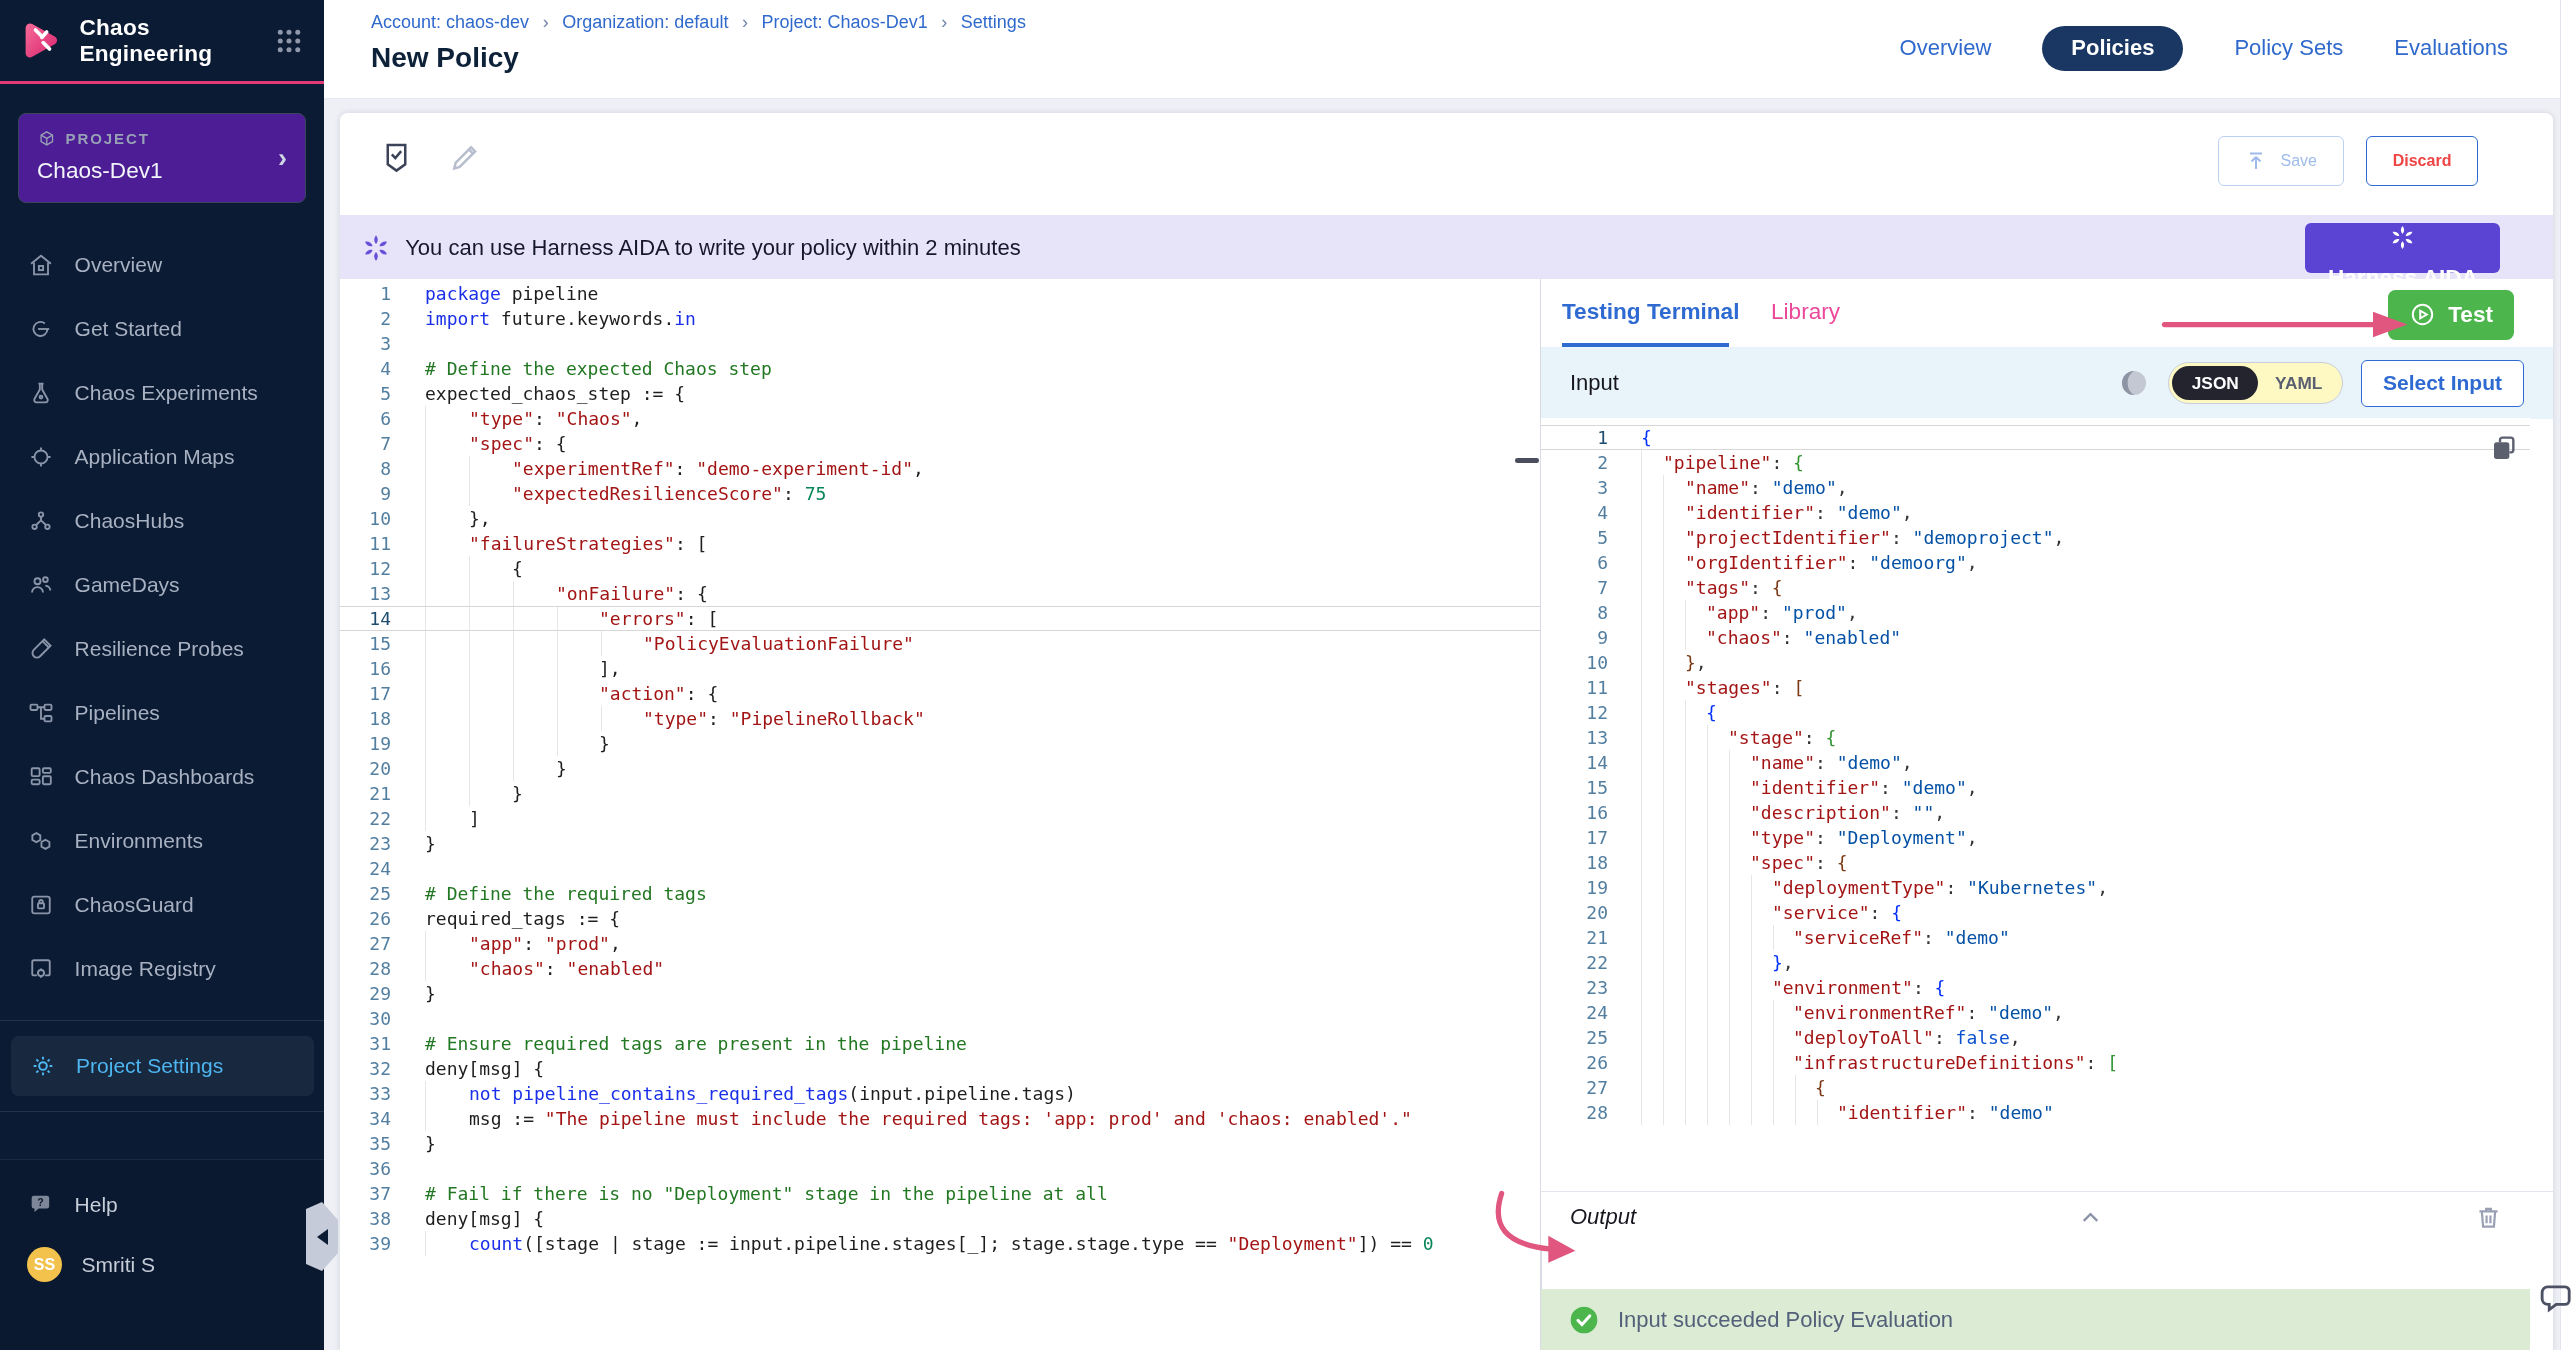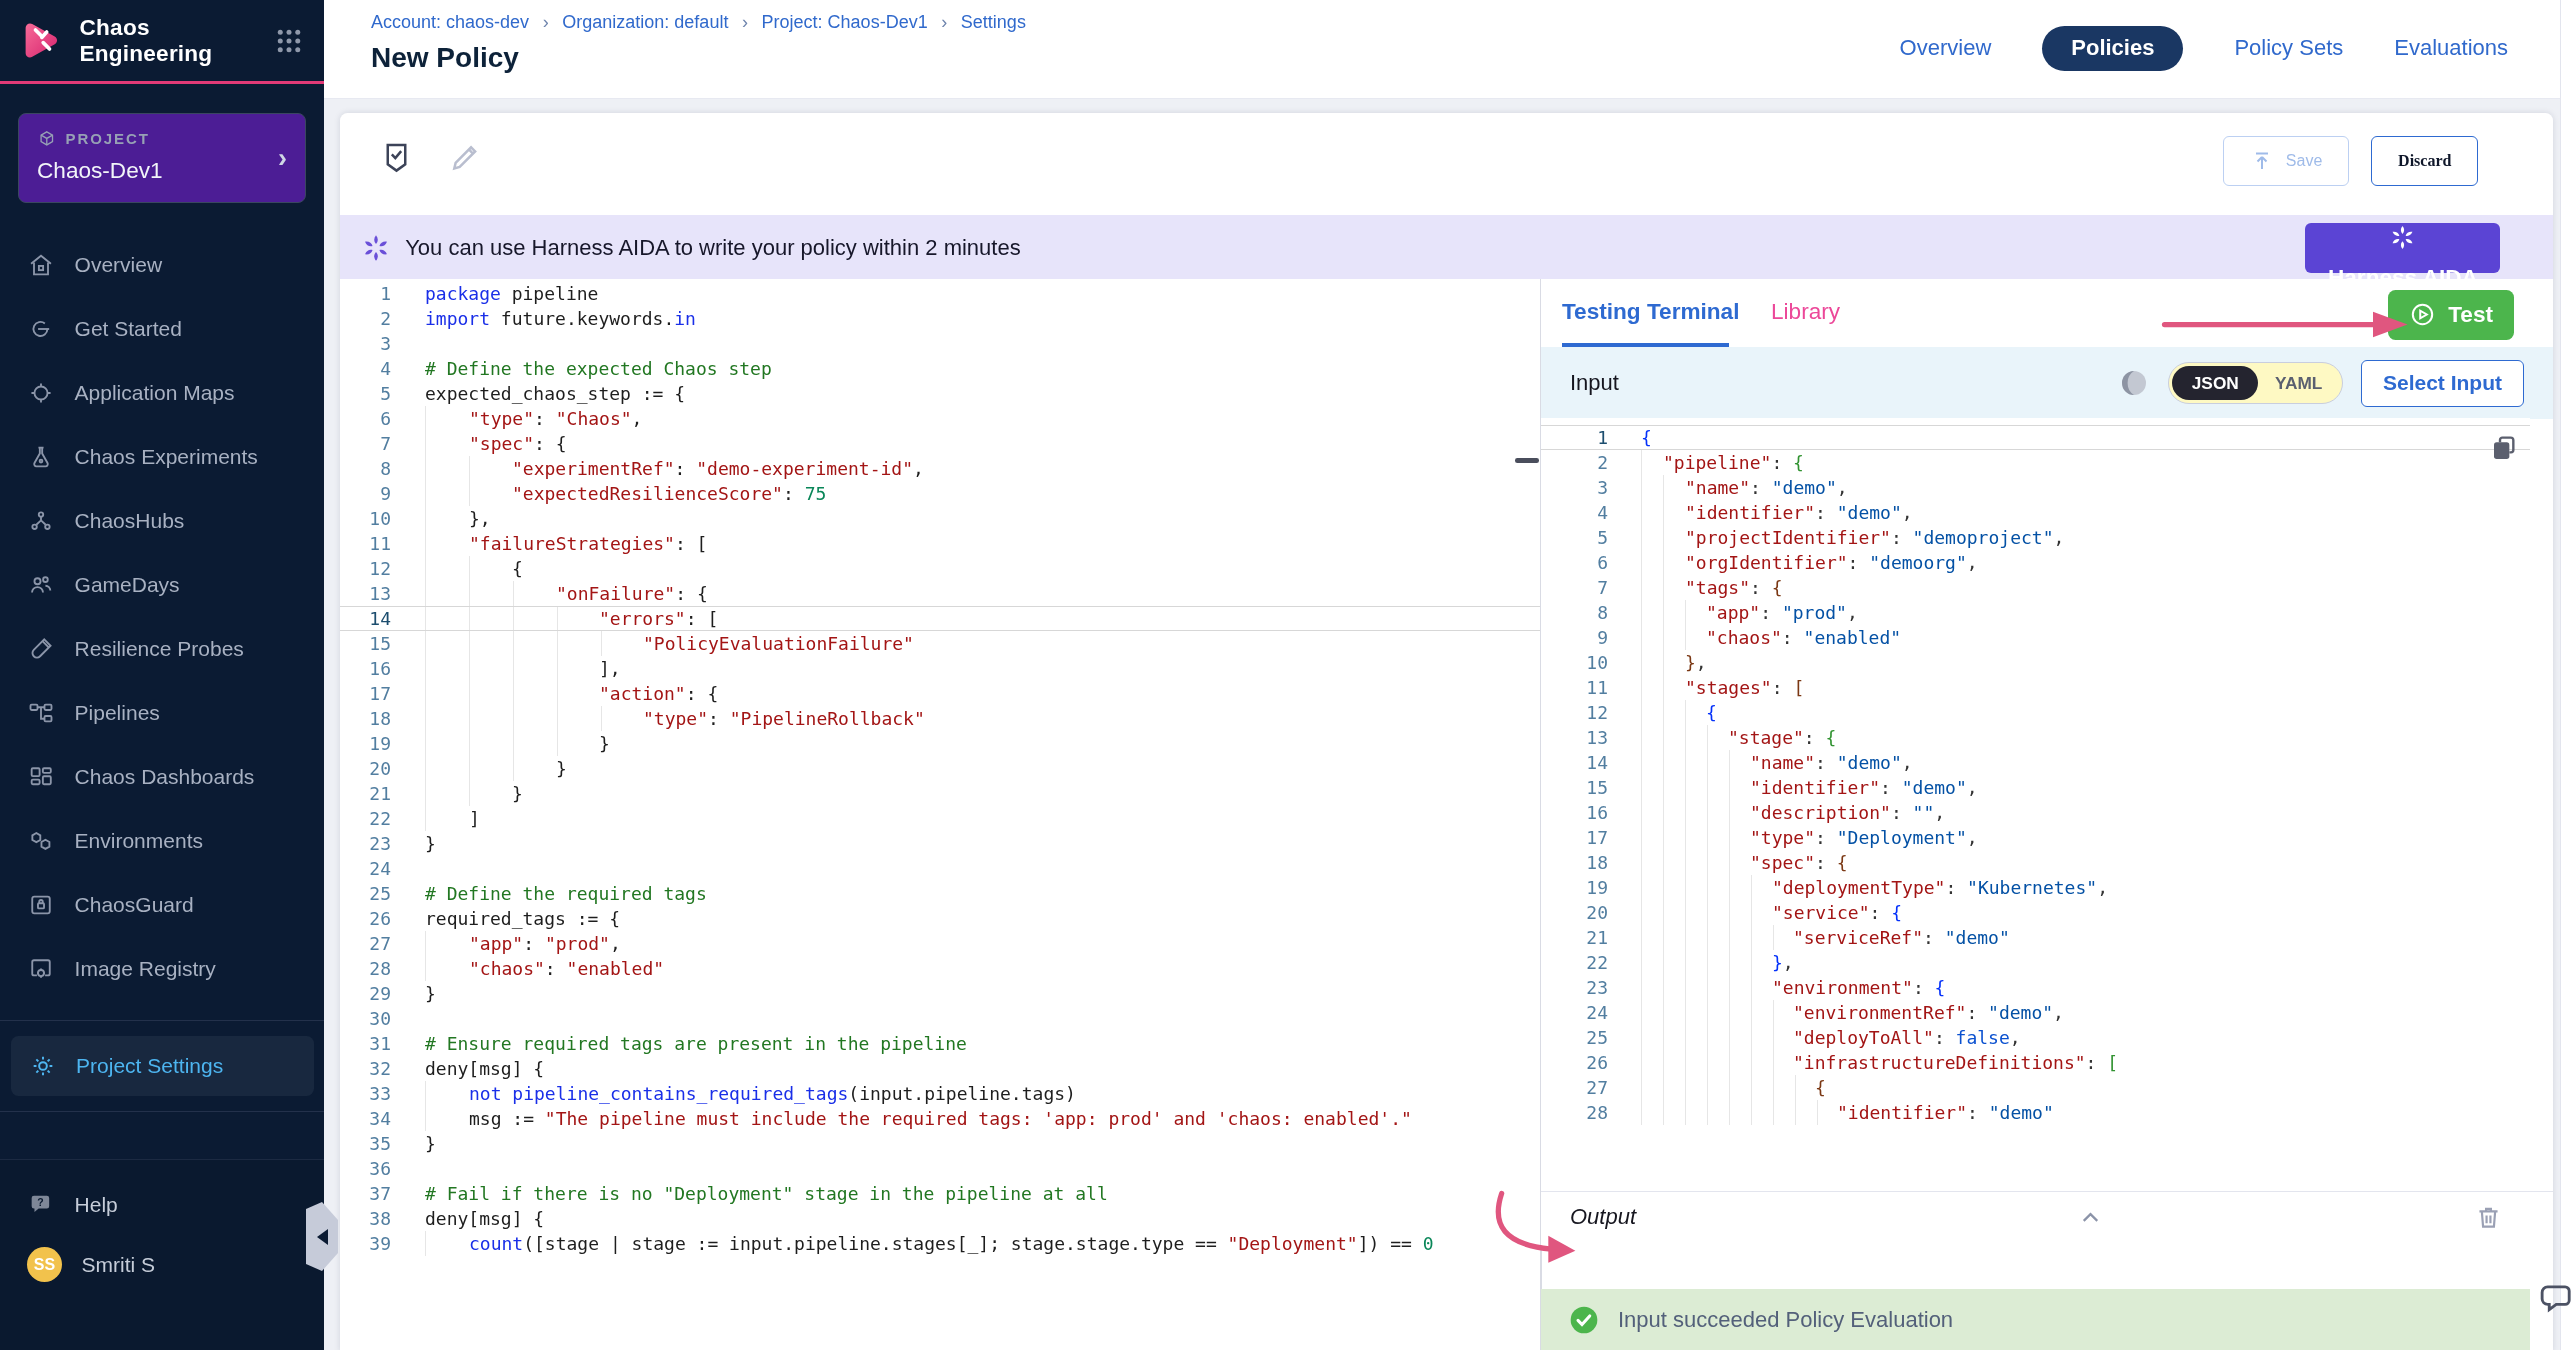--- a/index.html
+++ b/index.html
@@ -46,21 +46,21 @@
   .content-bg{position:absolute;left:324px;top:98px;width:2237px;height:1253px;background:#eef0f5;}
   .card{position:absolute;left:340px;top:113px;width:2213px;height:1238px;background:#fff;border-radius:7.5px 7.5px 0 0;
         box-shadow:0 0.8px 6px rgba(20,30,60,.13);z-index:2;}
   .tb-icons{position:absolute;left:39px;top:27px;display:flex;gap:33px;align-items:center;}
   .tb-icons .i1{width:35px;height:35px;color:#3c4358;cursor:pointer;}
   .tb-icons .i2{width:35px;height:35px;color:#b9becf;cursor:pointer;}
   .tb-actions{position:absolute;right:75px;top:22.6px;display:flex;gap:22.6px;}
   .btn{height:48px;border-radius:6px;font-size:16px;display:flex;align-items:center;gap:12px;padding:0 25.6px;background:#fff;cursor:pointer;}
   .btn-save{border:1.5px solid #bcd0f2;color:#9fbbe9;}
   .btn-save svg{width:24px;height:24px;}
-  .btn-discard{border:1.5px solid #2e6ad1;color:#0f172a;font-weight:600;font-family:Liberation Serif, serif;}
+  .btn-discard{border:1.5px solid #2e6ad1;color:#ef4444;font-weight:600;}
 
   .banner{position:absolute;top:102px;left:0;right:0;height:65px;background:#e7e4fa;display:flex;align-items:center;padding:0 19.6px;}
   .banner .flower{width:32px;height:32px;color:#6a4fd8;flex:none;}
   .banner-text{margin-left:13.6px;font-size:22px;color:#17172a;}
   .btn-aida{margin-left:auto;margin-right:33px;background:#5b44d4;color:#fff;height:50px;border-radius:6px;display:flex;align-items:center;gap:13.6px;padding:0 22.6px;font-size:22.6px;font-weight:600;cursor:pointer;flex-direction:column;}
   .btn-aida .flower{width:29px;height:29px;color:#fff;}
 
   
   .code{font-family:"DejaVu Sans Mono",monospace;font-size:18px;}
   .ed-left{position:absolute;left:0;top:166px;width:1200px;height:1071px;overflow:hidden;padding-top:1.5px;background:#fff;}
@@ -170,31 +170,31 @@
         </div>
         <div class="side-item">
           <span class="icn"><svg viewBox="0 0 24 24" fill="none" stroke="currentColor" stroke-width="1.6">
               <path d="M17.5 12a6 6 0 1 1-2.2-4.7"></path>
               <path d="M9.5 12h9.5"></path>
             </svg></span>
           <span>Get Started</span>
         </div>
         <div class="side-item">
           <span class="icn"><svg viewBox="0 0 24 24" fill="none" stroke="currentColor" stroke-width="1.6">
+              <path d="M9.8 4h4.4M11 4v5l-4.6 8.2A1.9 1.9 0 0 0 8.1 20h7.8a1.9 1.9 0 0 0 1.7-2.8L13 9V4"></path>
+              <circle cx="12" cy="15.5" r="1.2"></circle>
+            </svg></span>
+          <span>Chaos Experiments</span>
+        </div>
+        <div class="side-item">
+          <span class="icn"><svg viewBox="0 0 24 24" fill="none" stroke="currentColor" stroke-width="1.6">
               <circle cx="12" cy="12" r="5.6"></circle>
               <path d="M12 3.8v2.4M12 17.8v2.4M3.8 12h2.4M17.8 12h2.4"></path>
             </svg></span>
           <span>Application Maps</span>
-        </div>
-        <div class="side-item">
-          <span class="icn"><svg viewBox="0 0 24 24" fill="none" stroke="currentColor" stroke-width="1.6">
-              <path d="M9.8 4h4.4M11 4v5l-4.6 8.2A1.9 1.9 0 0 0 8.1 20h7.8a1.9 1.9 0 0 0 1.7-2.8L13 9V4"></path>
-              <circle cx="12" cy="15.5" r="1.2"></circle>
-            </svg></span>
-          <span>Chaos Experiments</span>
         </div>
         <div class="side-item">
           <span class="icn"><svg viewBox="0 0 24 24" fill="none" stroke="currentColor" stroke-width="1.6">
               <circle cx="12" cy="6.5" r="1.9"></circle>
               <circle cx="6.5" cy="17" r="1.9"></circle>
               <circle cx="17.5" cy="17" r="1.9"></circle>
               <path d="M12 8.4v3.1m0 0-4 3.7m4-3.7 4 3.7"></path>
             </svg></span>
           <span>ChaosHubs</span>
         </div>

